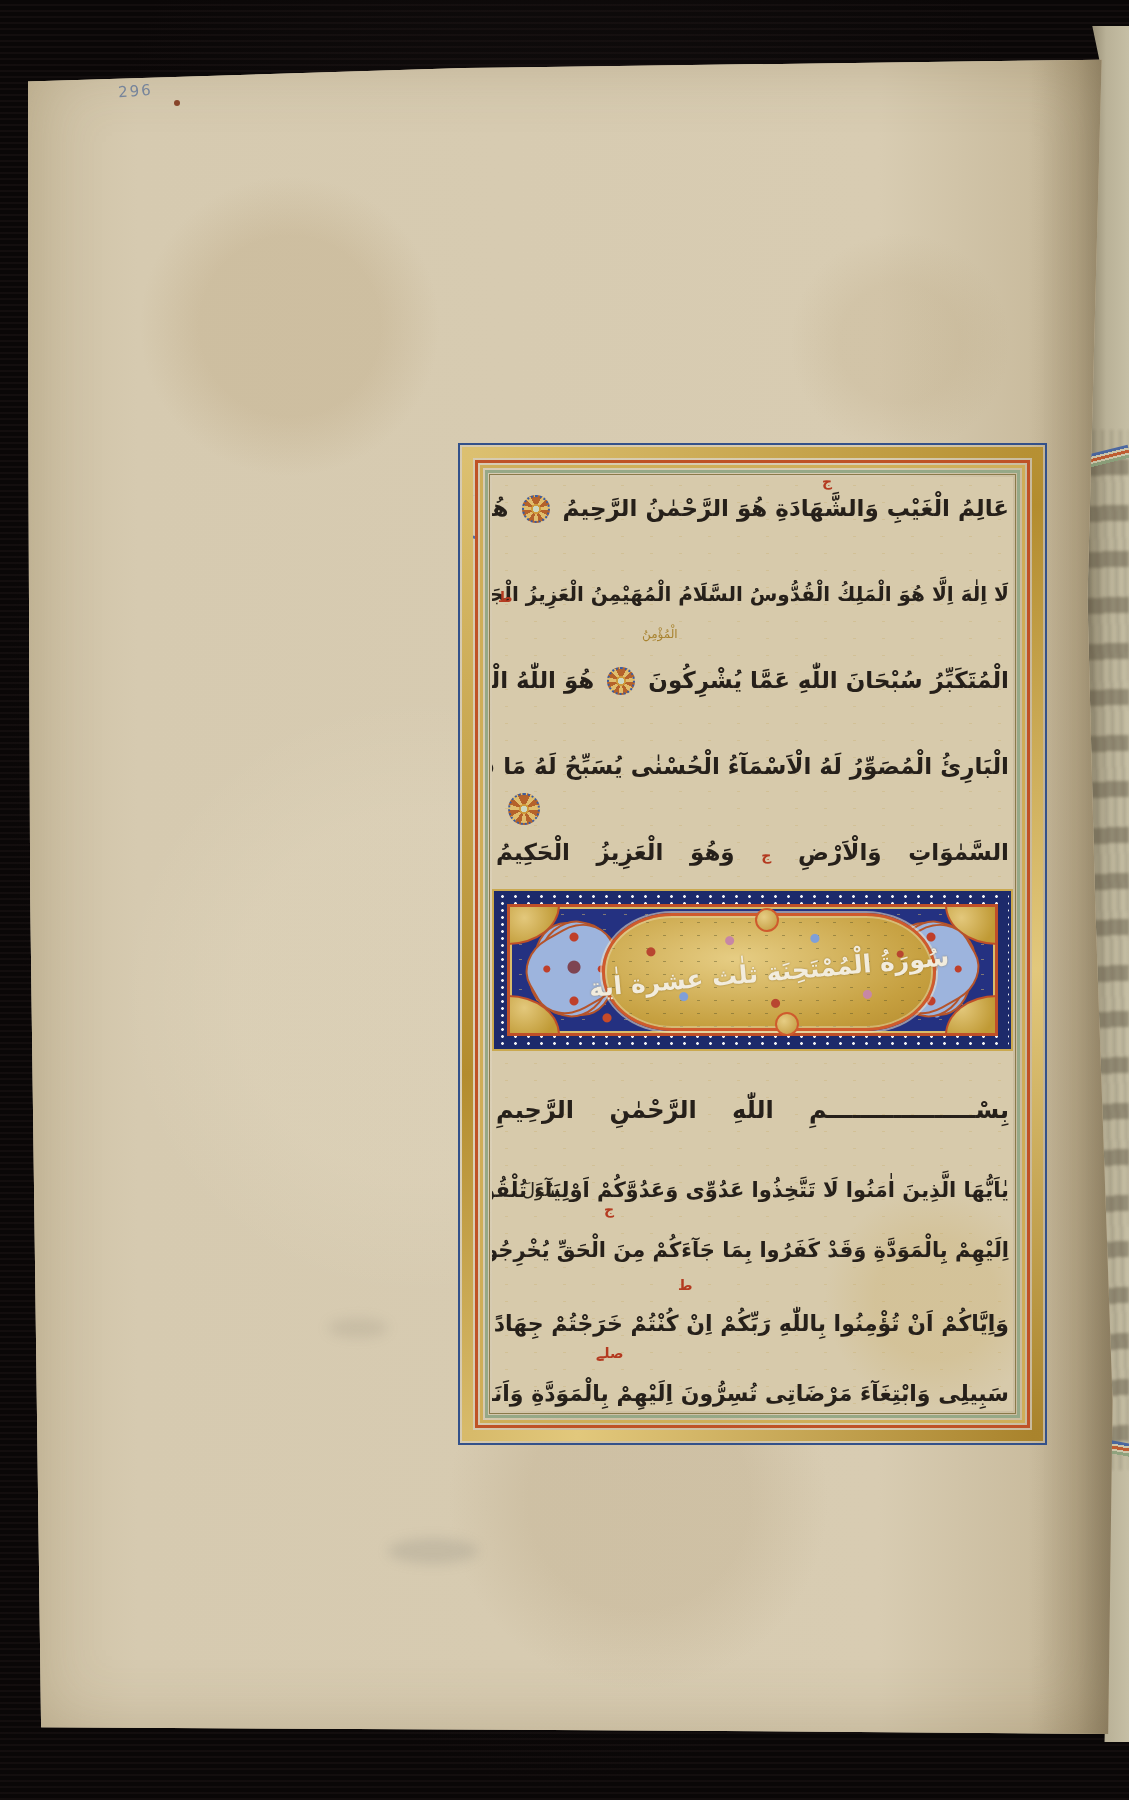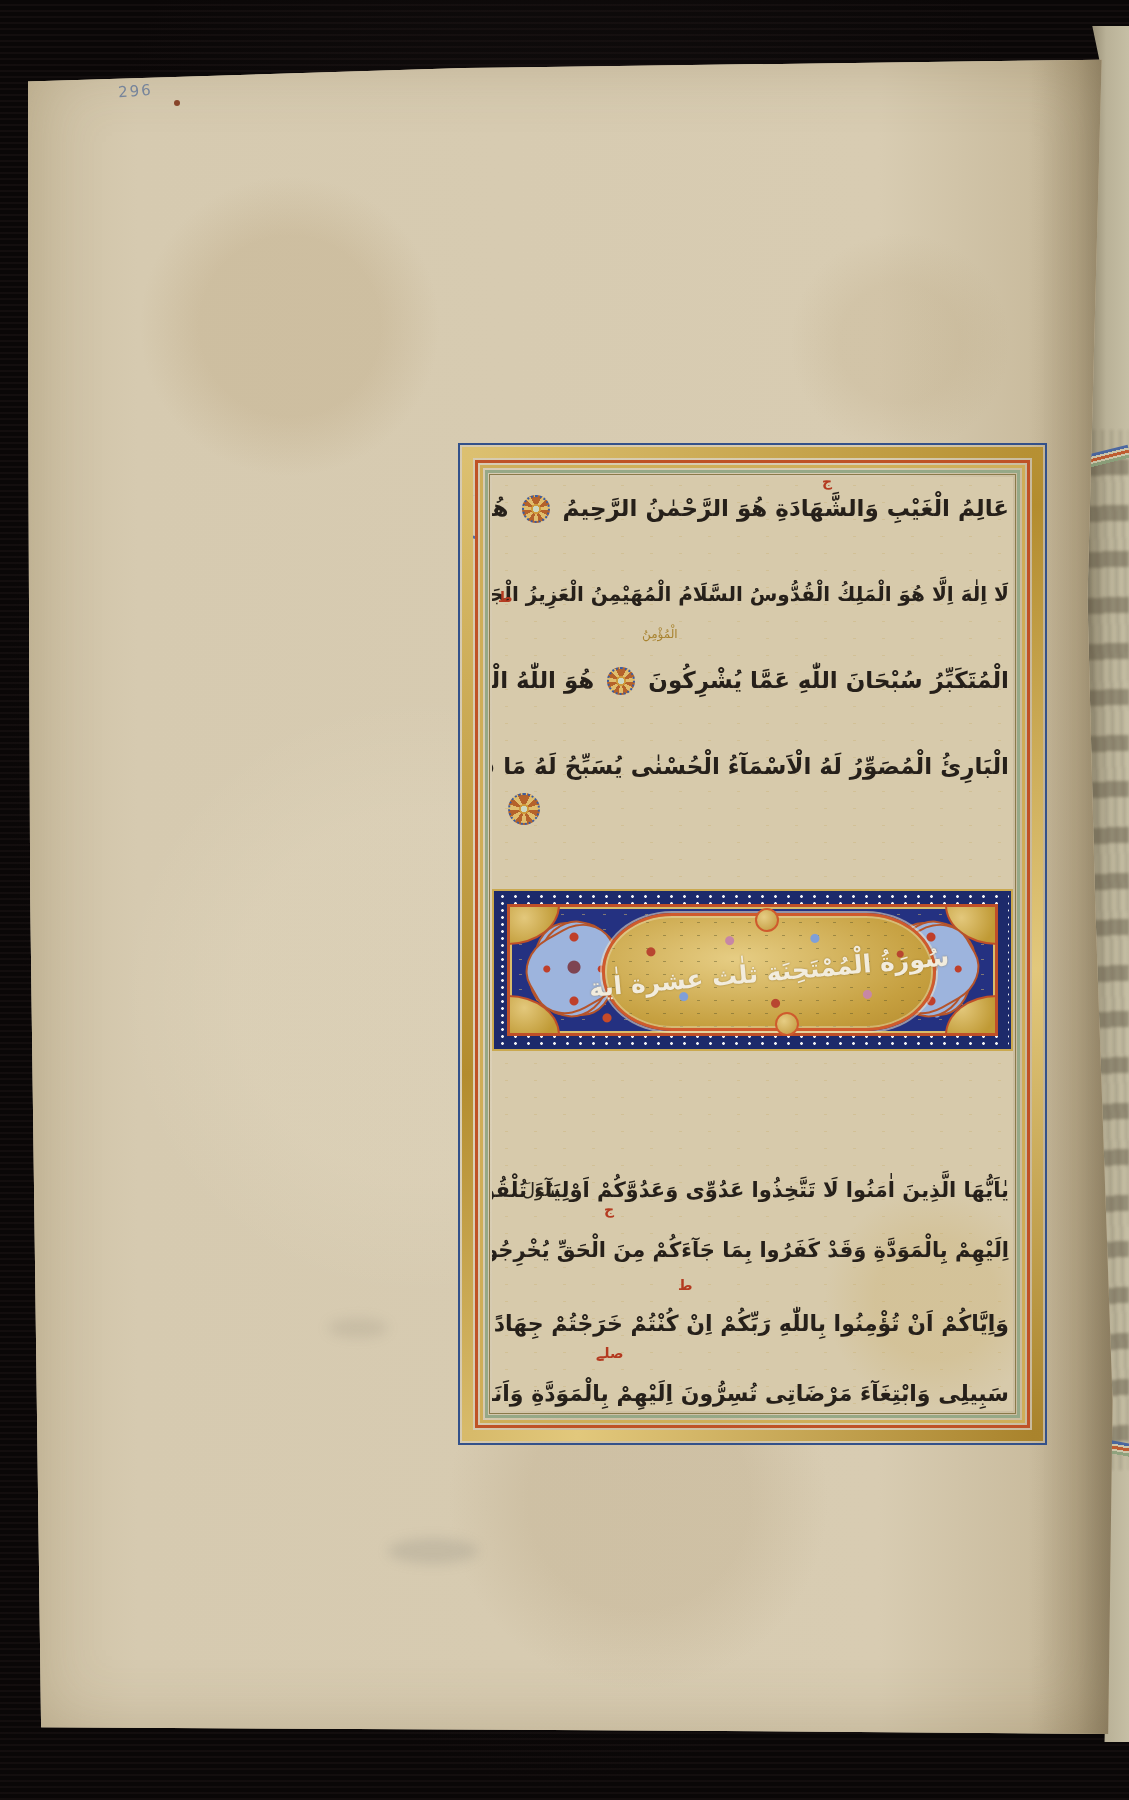--- a/index.html
+++ b/index.html
@@ -229,20 +229,25 @@
         <span class="rosette"></span>
         <span>هُوَ اللّٰهُ الْخَالِقُ</span>
       </div>
 
       <div class="line line-l4">
         <span>الْبَارِئُ الْمُصَوِّرُ لَهُ الْاَسْمَآءُ الْحُسْنٰى يُسَبِّحُ لَهُ مَا فِى</span>
       </div>
 
       <span class="rosette rosette-margin"></span>
 
+      <div class="line line-l5">
+        <span>السَّمٰوَاتِ  وَالْاَرْضِ</span>
+        <span class="pm-inline">ج</span>
+        <span>وَهُوَ الْعَزِيزُ الْحَكِيمُ</span>
+      </div>
 
       <div class="panel">
         <div class="panel-dots"></div>
         <div class="panel-field">
           <div class="corner-fan fan-tl"></div>
           <div class="corner-fan fan-tr"></div>
           <div class="corner-fan fan-bl"></div>
           <div class="corner-fan fan-br"></div>
 
           <div class="med med-left">
@@ -259,20 +264,21 @@
           </div>
 
           <div class="cartouche">
             <div class="cart-lobe lobe-top"></div>
             <div class="cart-lobe lobe-bottom"></div>
             <div class="sura-title">سُورَةُ الْمُمْتَحِنَة ثلٰث عشرة اٰية</div>
           </div>
         </div>
       </div>
 
+      <div class="line line-basmala">بِسْــــــــــــــــــمِ اللّٰهِ الرَّحْمٰنِ الرَّحِيمِ</div>
 
       <div class="line line-l7">يٰاَيُّهَا الَّذِينَ اٰمَنُوا لَا تَتَّخِذُوا عَدُوِّى وَعَدُوَّكُمْ اَوْلِيَآءَ تُلْقُونَ</div>
 
       <div class="interlinear inter-sul">سُولَ</div>
 
       <div class="line line-l8">اِلَيْهِمْ بِالْمَوَدَّةِ وَقَدْ كَفَرُوا بِمَا جَآءَكُمْ مِنَ الْحَقِّ يُخْرِجُونَ الرَّ</div>
 
       <div class="line line-l9">وَاِيَّاكُمْ اَنْ تُؤْمِنُوا بِاللّٰهِ رَبِّكُمْ اِنْ كُنْتُمْ خَرَجْتُمْ جِهَادًا فِى</div>
 
       <div class="line line-l10">سَبِيلِى وَابْتِغَآءَ مَرْضَاتِى تُسِرُّونَ اِلَيْهِمْ بِالْمَوَدَّةِ وَاَنَا اَعْلَمُ</div>

